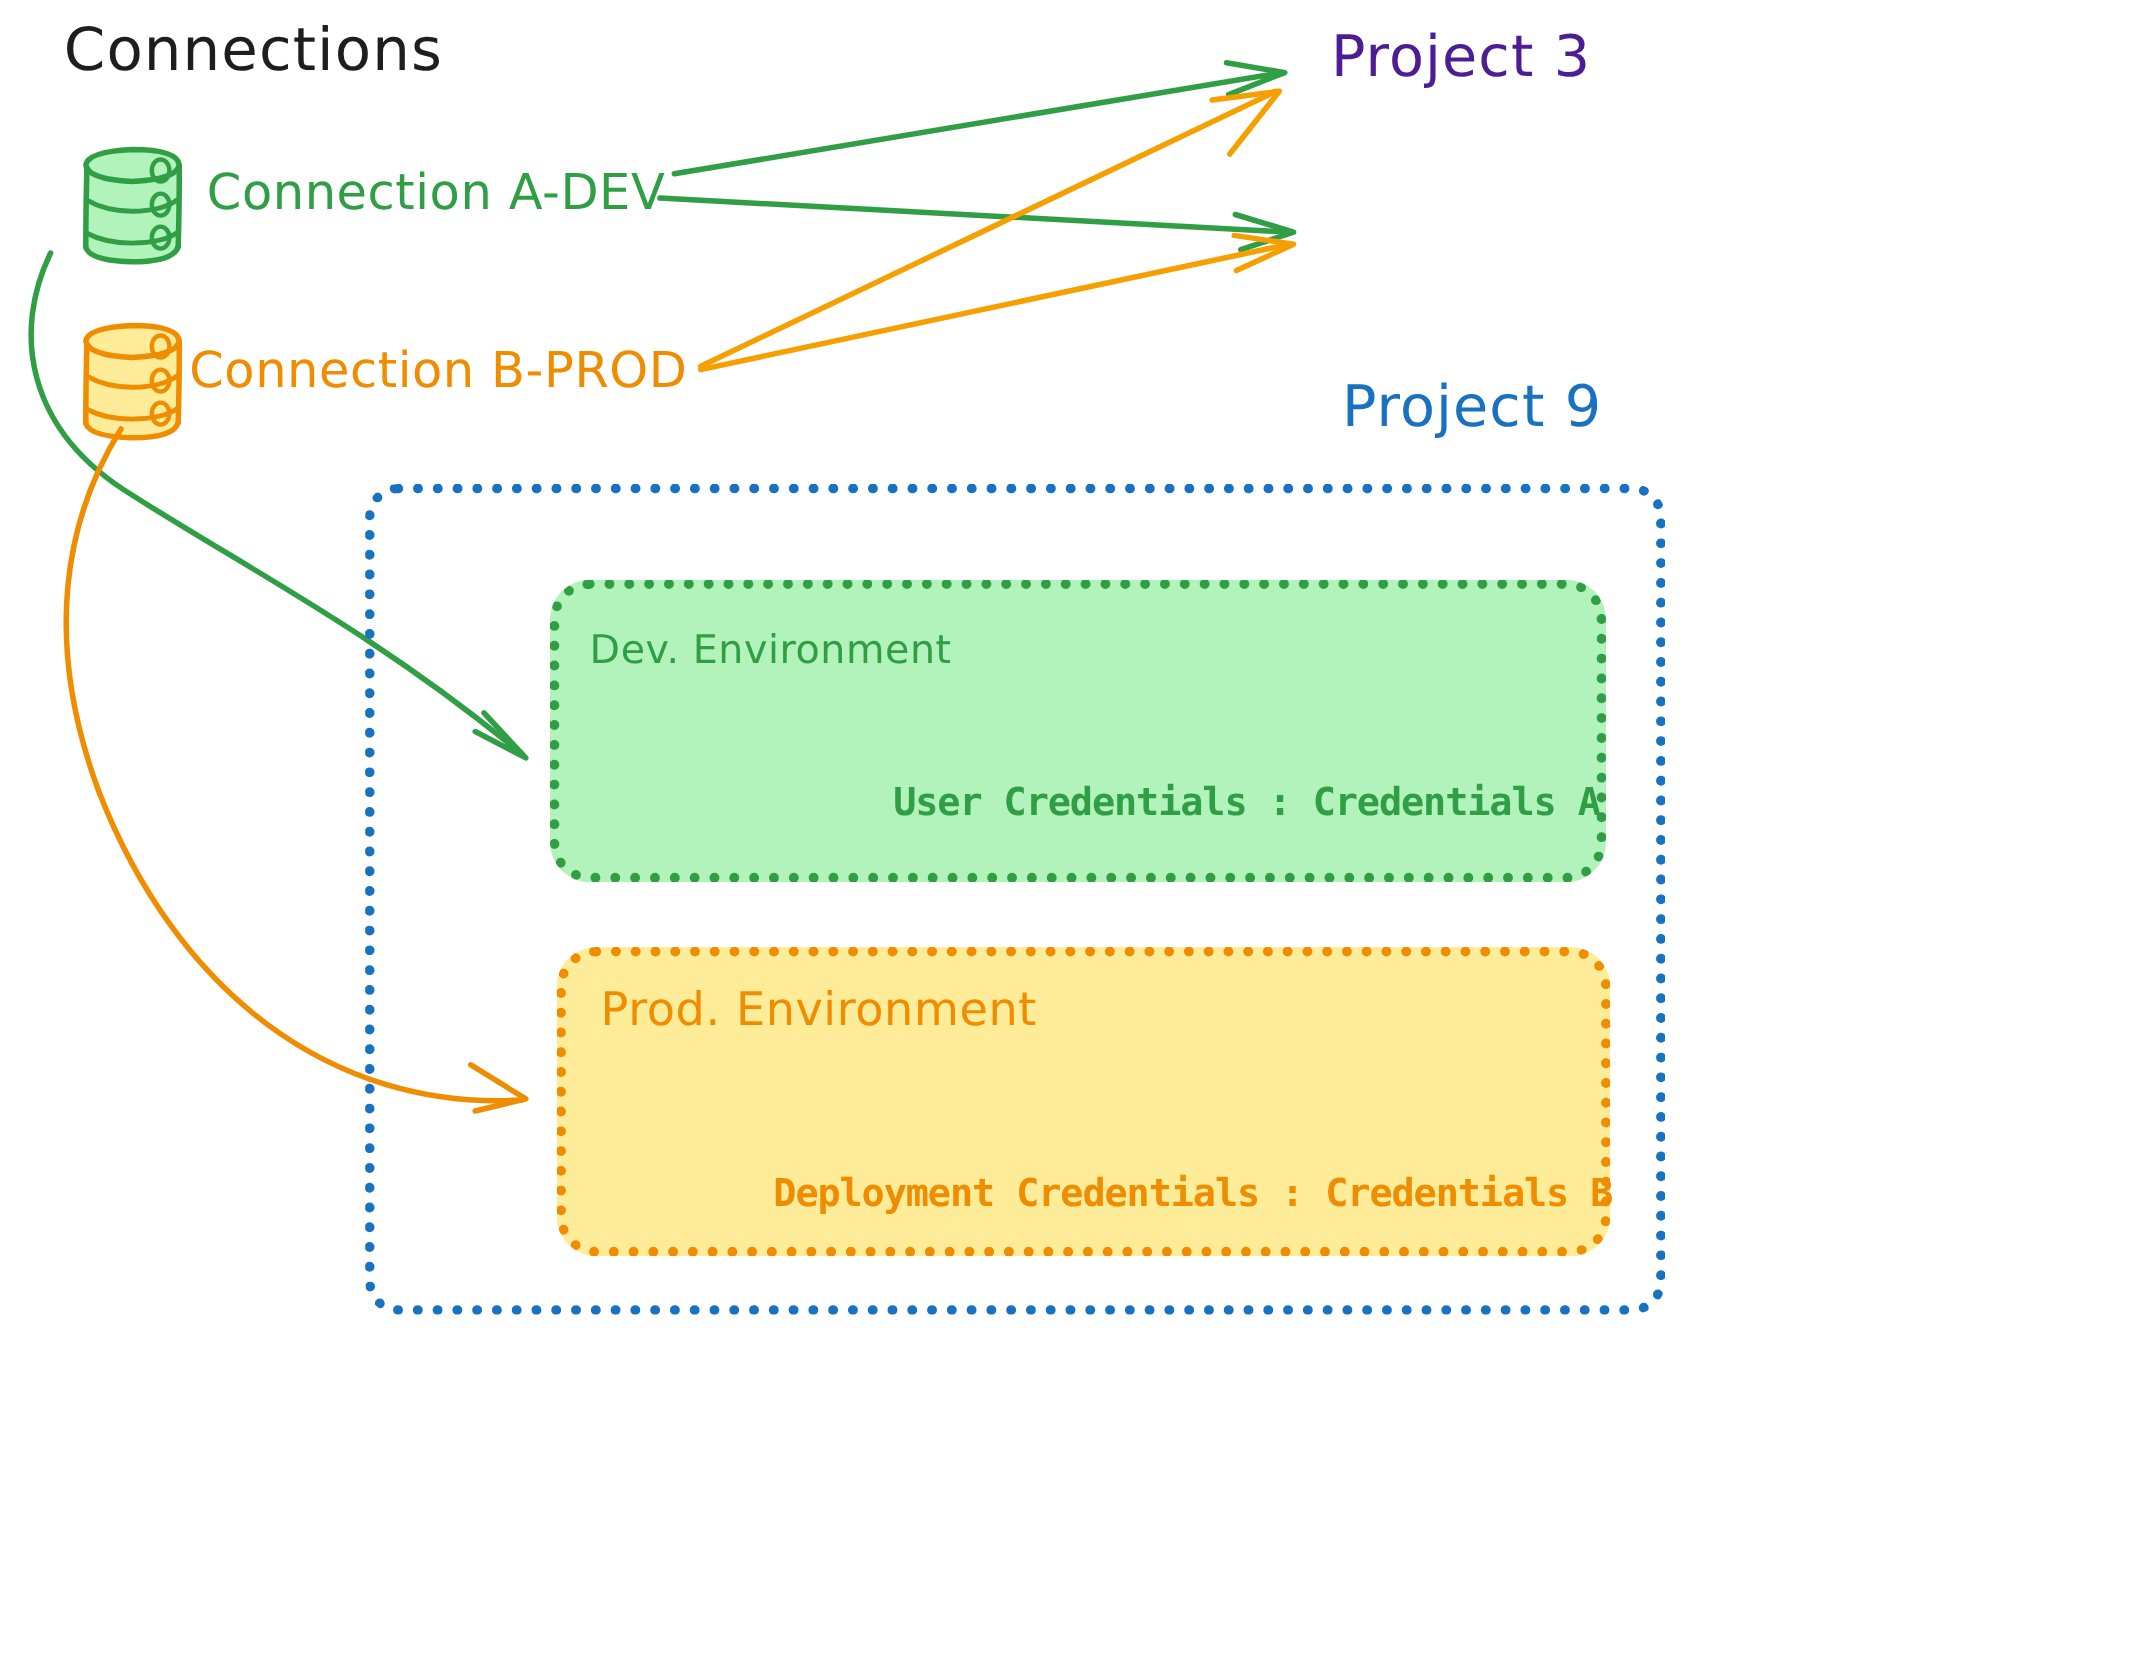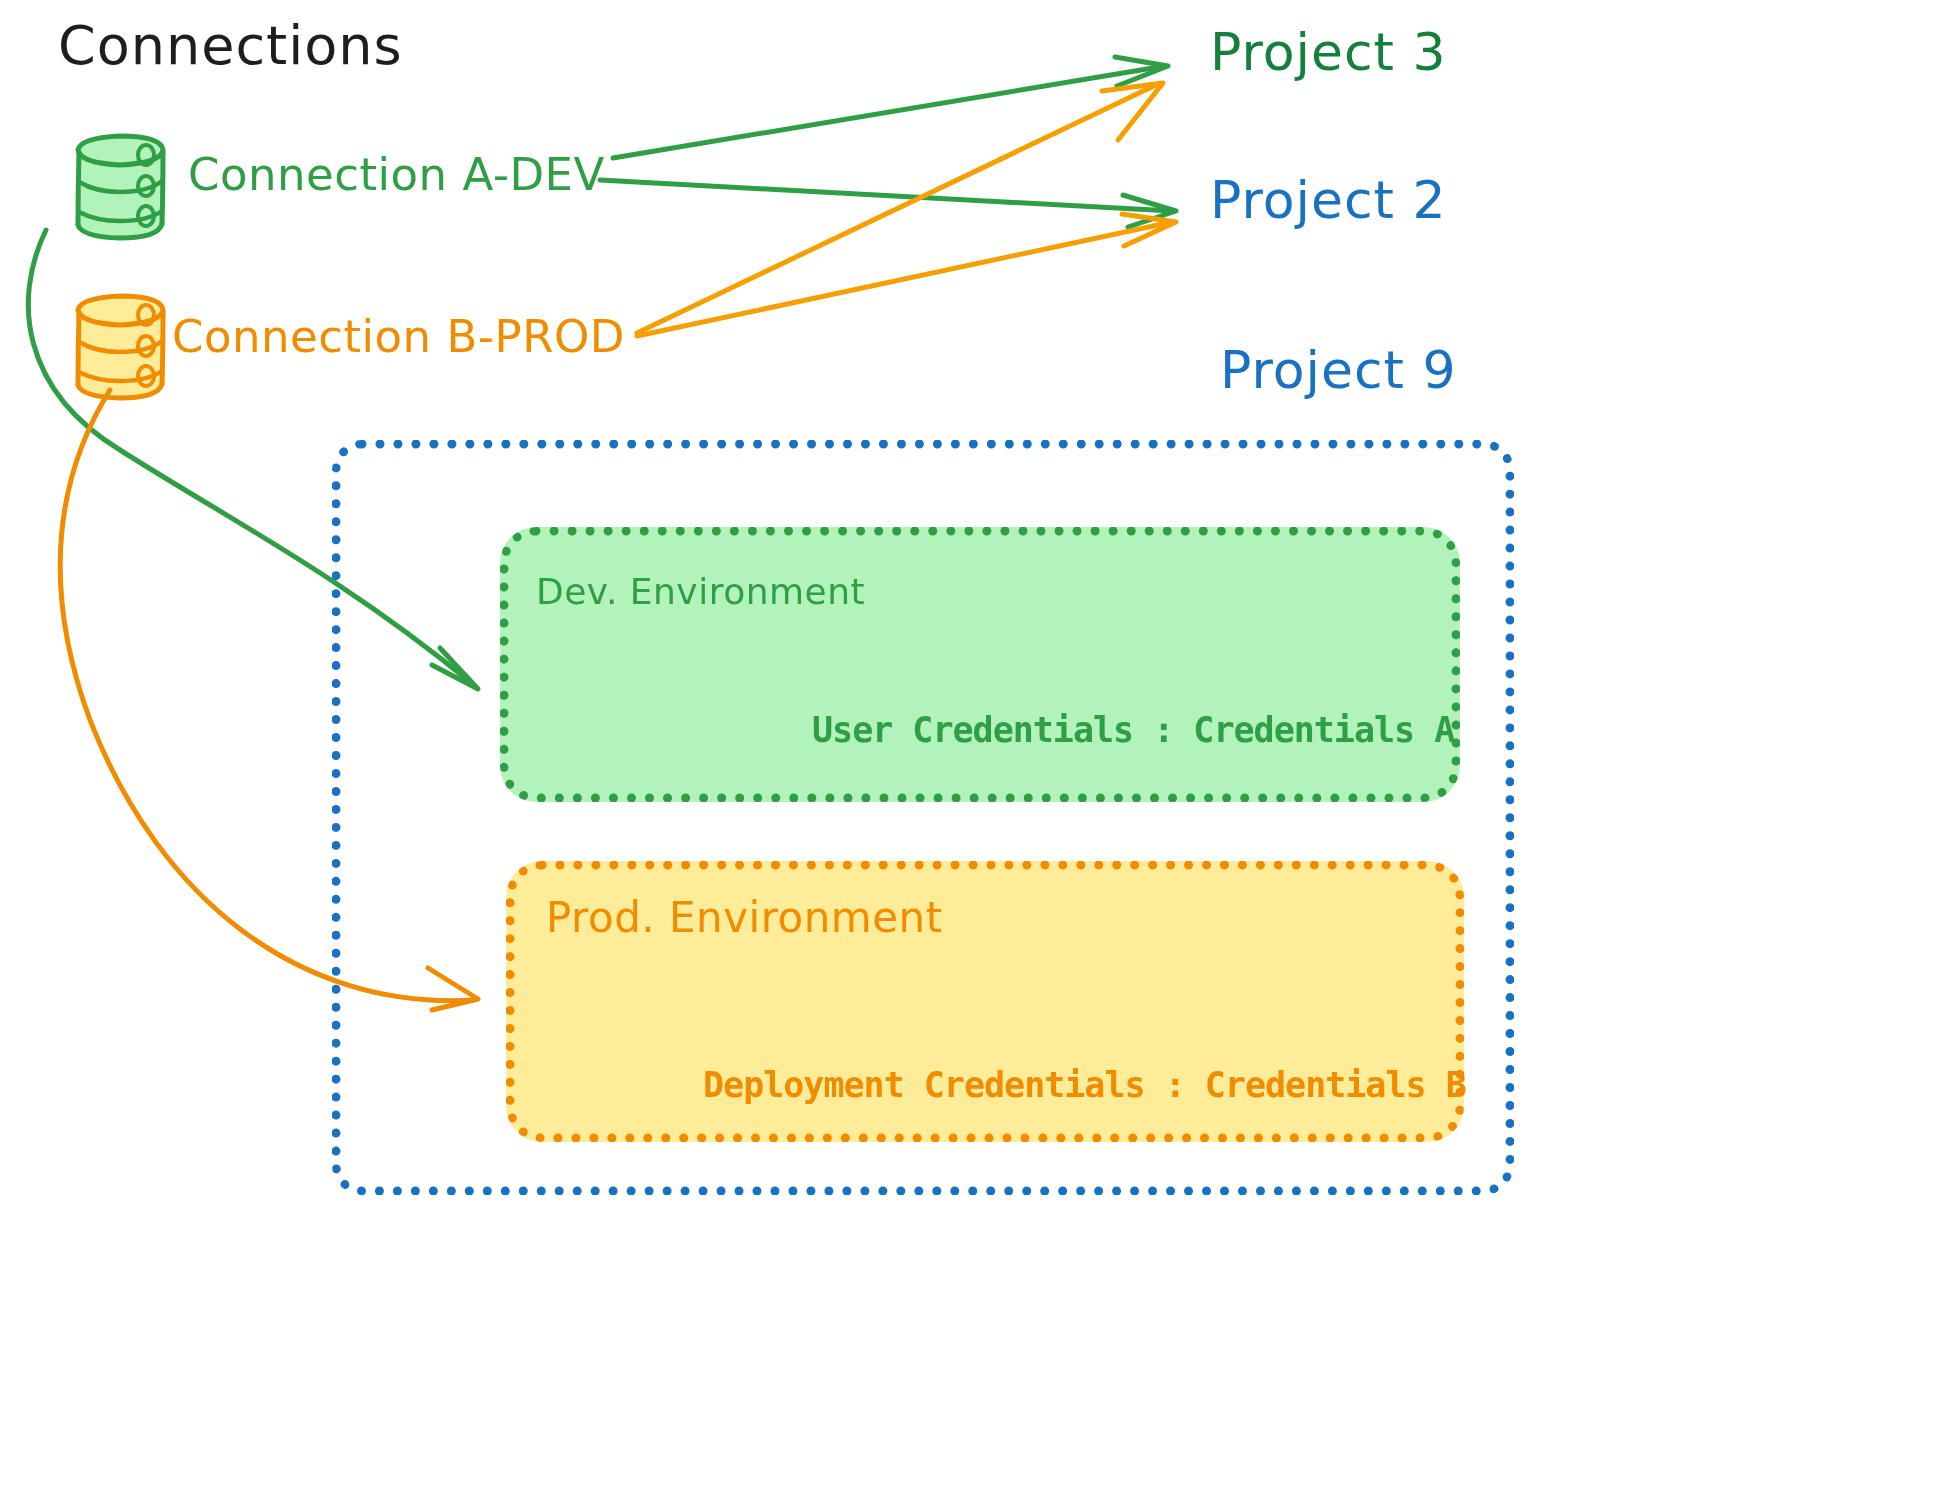--- a/index.html
+++ b/index.html
@@ -52,21 +52,21 @@
   }
   #label-conn-b {
     left: 172px; top: 310px;
     font-size: 45px;
     color: #f08c00;
     letter-spacing: 0.5px;
   }
   #label-project-3 {
     left: 1210px; top: 22px;
     font-size: 52px;
-    color: #15803d;
+    color: #4c1d95;
     letter-spacing: 1px;
   }
   #label-project-2 {
     left: 1210px; top: 170px;
     font-size: 52px;
     color: #1971c2;
     letter-spacing: 1px;
   }
   #label-project-1 {
     left: 1220px; top: 340px;
@@ -200,21 +200,20 @@
   <div id="prod-env-box" class="env-box"></div>
 
   <div class="txt hand" id="title-connections">Connections</div>
 
   <div class="txt hand" id="label-conn-b">Connection B-PROD</div>
 
   <div class="txt hand" id="label-conn-a">Connection A-DEV</div>
 
   <div class="txt hand" id="label-project-3">Project 3</div>
 
-  <div class="txt hand" id="label-project-2">Project 2</div>
 
   <div class="txt hand" id="label-project-1">Project 9</div>
 
   <div class="txt hand" id="dev-env-title">Dev. Environment</div>
 
   <div class="txt mono" id="dev-credentials">User Credentials : Credentials A</div>
 
   <div class="txt mono" id="prod-credentials">Deployment Credentials : Credentials B</div>
 
   <div class="txt hand" id="prod-env-title">Prod. Environment</div>

